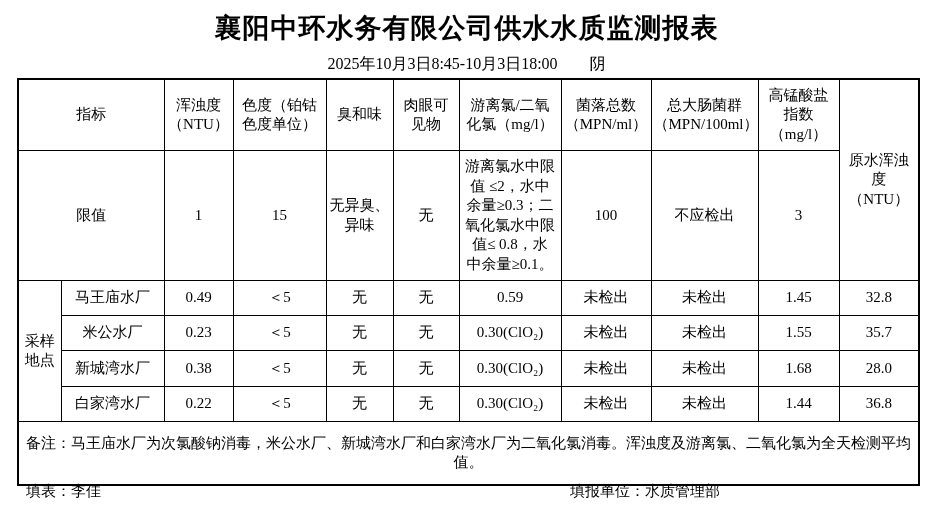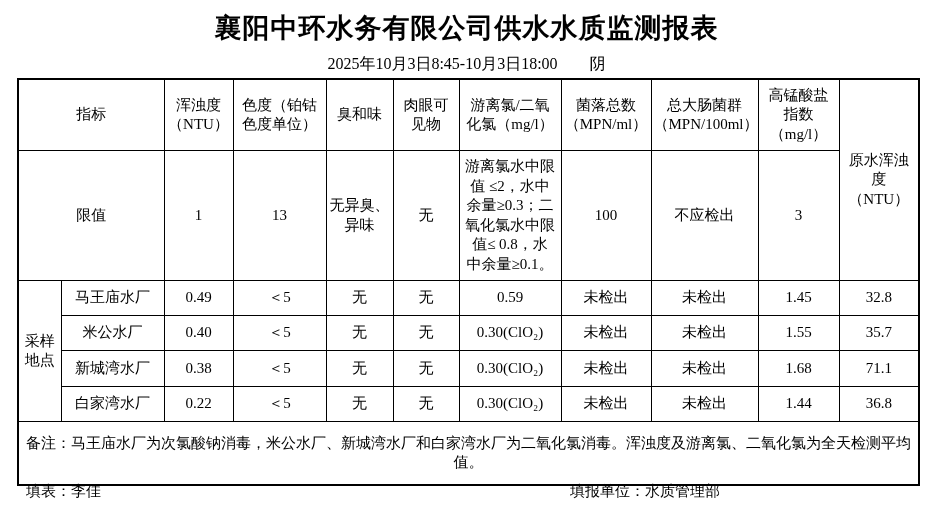--- a/index.html
+++ b/index.html
@@ -88,21 +88,21 @@
     <td>高锰酸盐
 指数
 （mg/l）</td>
     <td rowspan="2">原水浑浊
 度
 （NTU）</td>
   </tr>
   <tr class="r-limit">
     <td colspan="2">限值</td>
     <td>1</td>
-    <td>13</td>
+    <td>15</td>
     <td>无异臭、
 异味</td>
     <td>无</td>
     <td class="left-small">游离氯水中限
 值 ≤2，水中
 余量≥0.3；二
 氧化氯水中限
 值≤ 0.8，水
 中余量≥0.1。</td>
     <td>100</td>
@@ -118,41 +118,41 @@
     <td>无</td>
     <td>无</td>
     <td>0.59</td>
     <td>未检出</td>
     <td>未检出</td>
     <td>1.45</td>
     <td>32.8</td>
   </tr>
   <tr class="r-site">
     <td>米公水厂</td>
-    <td>0.40</td>
+    <td>0.23</td>
     <td>＜5</td>
     <td>无</td>
     <td>无</td>
     <td>0.30(ClO₂)</td>
     <td>未检出</td>
     <td>未检出</td>
     <td>1.55</td>
     <td>35.7</td>
   </tr>
   <tr class="r-site r-site3">
     <td>新城湾水厂</td>
     <td>0.38</td>
     <td>＜5</td>
     <td>无</td>
     <td>无</td>
     <td>0.30(ClO₂)</td>
     <td>未检出</td>
     <td>未检出</td>
     <td>1.68</td>
-    <td>71.1</td>
+    <td>28.0</td>
   </tr>
   <tr class="r-site">
     <td>白家湾水厂</td>
     <td>0.22</td>
     <td>＜5</td>
     <td>无</td>
     <td>无</td>
     <td>0.30(ClO₂)</td>
     <td>未检出</td>
     <td>未检出</td>

